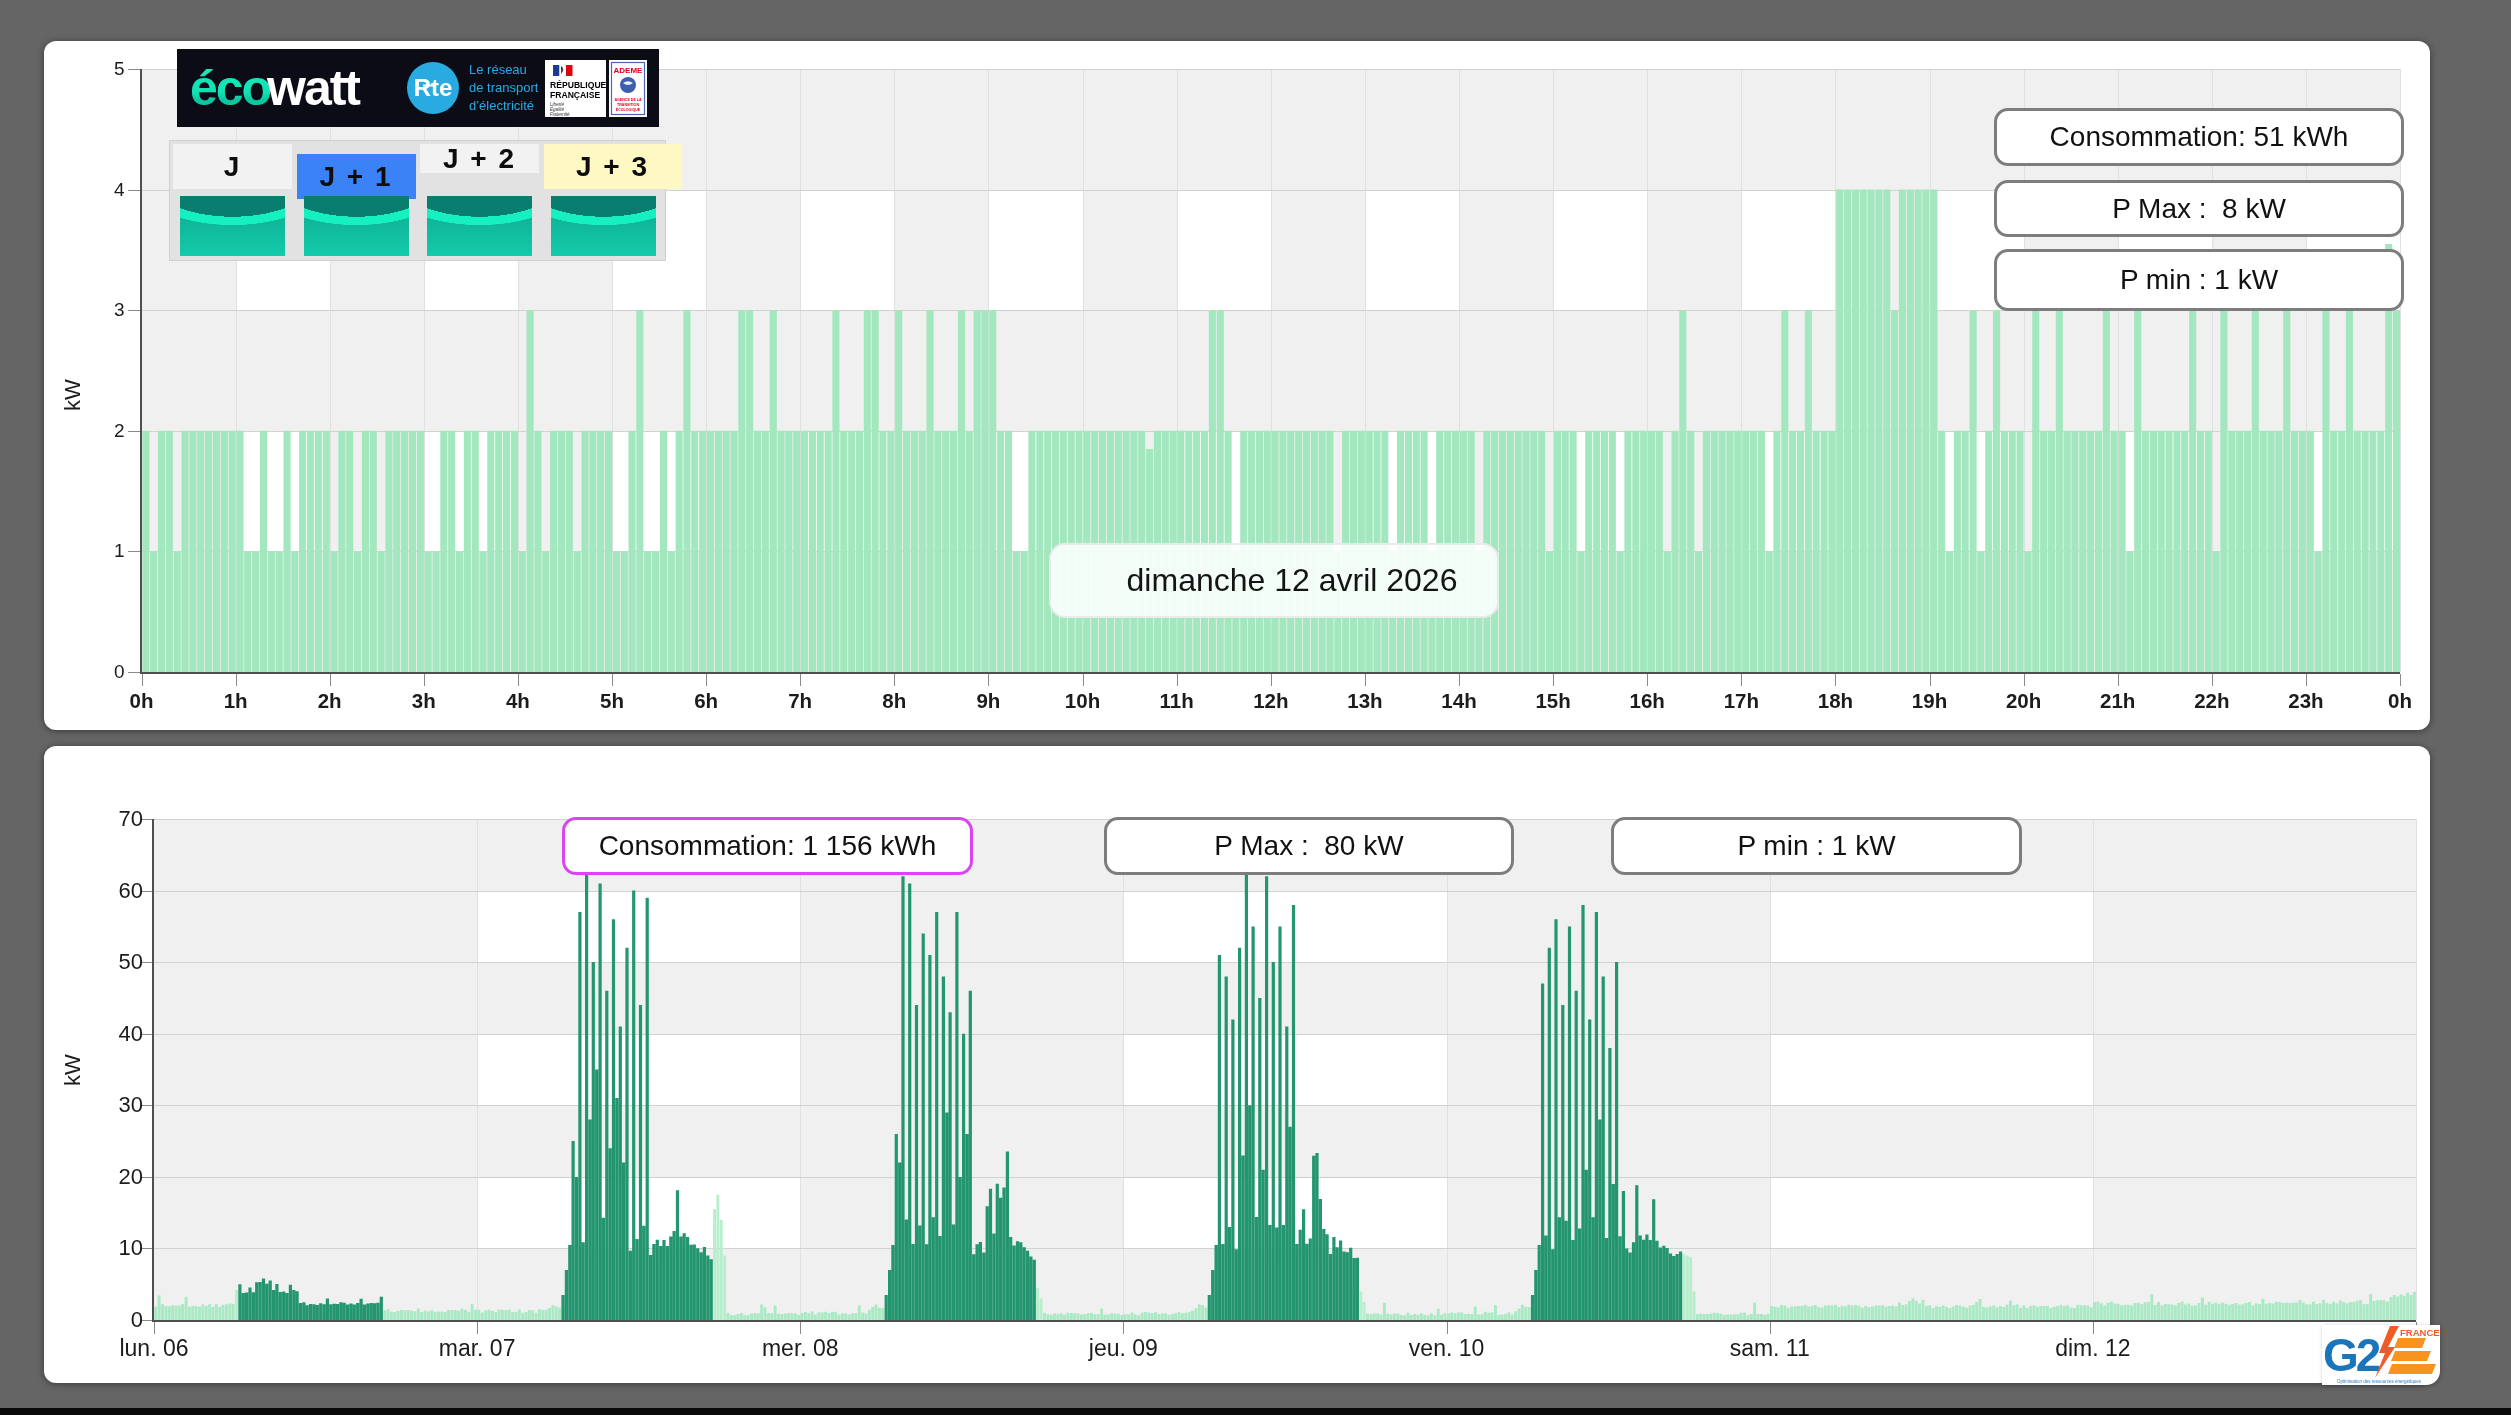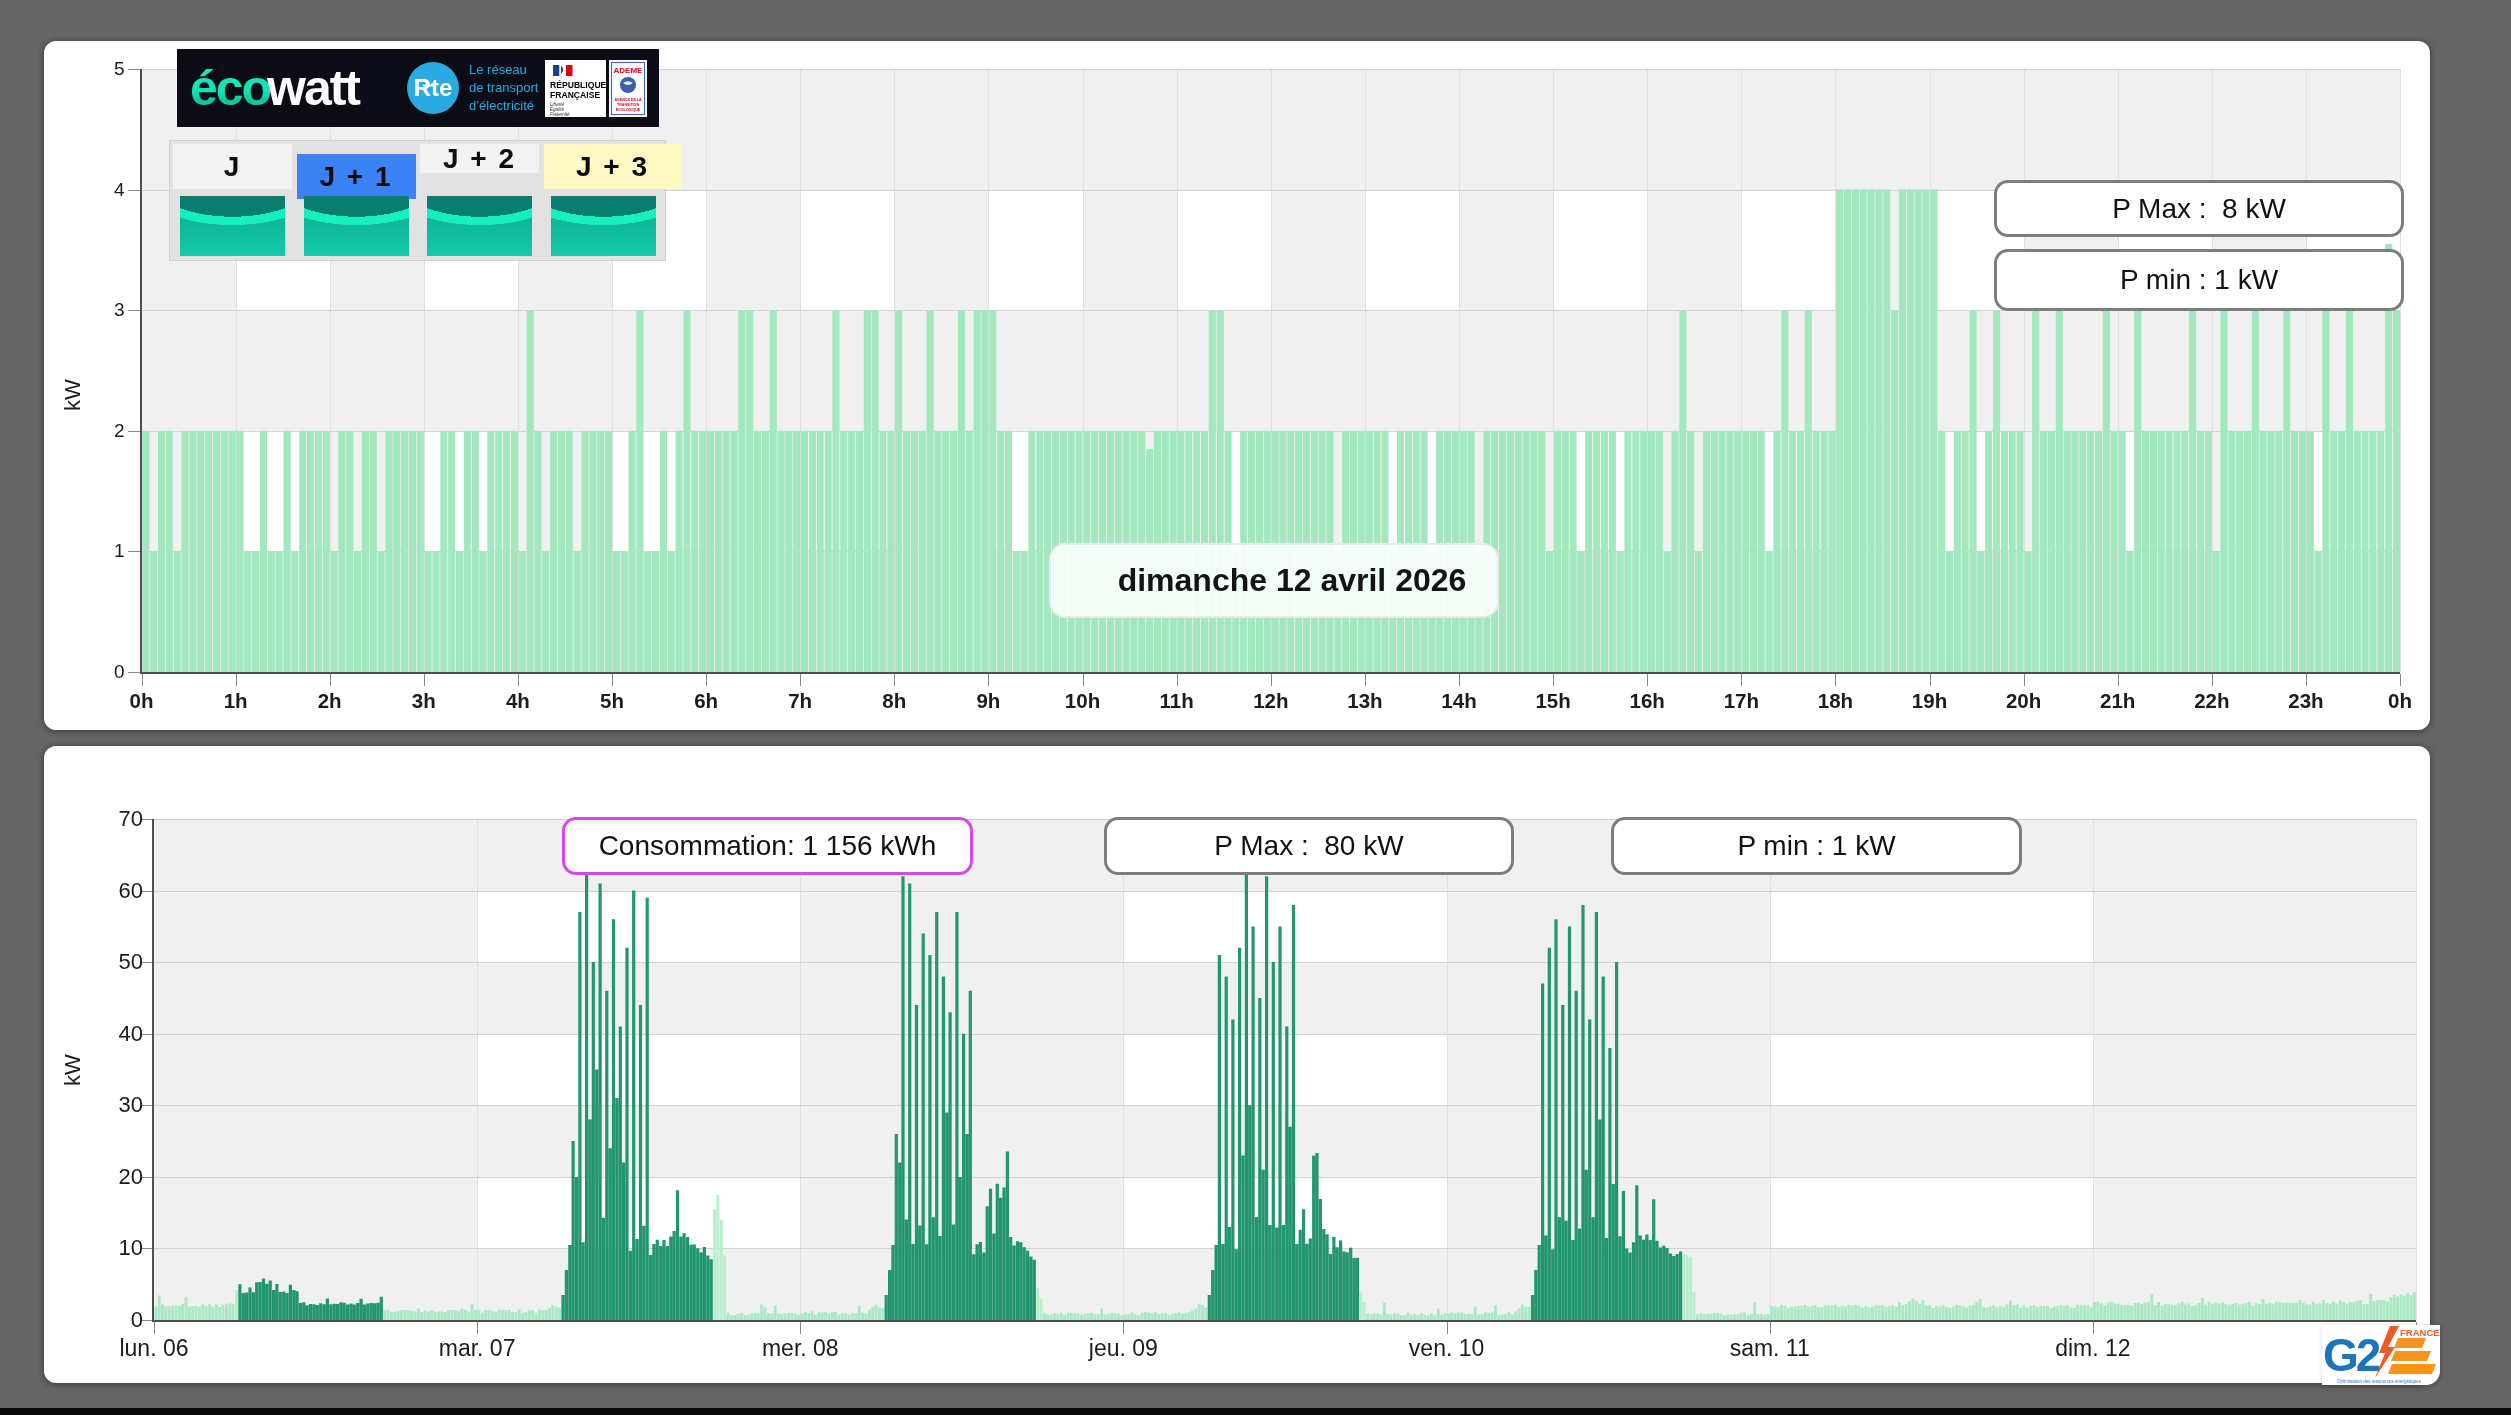--- a/index.html
+++ b/index.html
@@ -122,21 +122,22 @@
       <rect x="2073.7" y="633" width="1" height="12" fill="#8a8a8a"></rect>
       <text x="2073.7" y="667" font-family="&quot;Liberation Sans&quot;, sans-serif" font-size="20.5" font-weight="bold" fill="#1c1c1c" text-anchor="middle">21h</text>
       <rect x="2167.8" y="633" width="1" height="12" fill="#8a8a8a"></rect>
       <text x="2167.8" y="667" font-family="&quot;Liberation Sans&quot;, sans-serif" font-size="20.5" font-weight="bold" fill="#1c1c1c" text-anchor="middle">22h</text>
       <rect x="2261.9" y="633" width="1" height="12" fill="#8a8a8a"></rect>
       <text x="2261.9" y="667" font-family="&quot;Liberation Sans&quot;, sans-serif" font-size="20.5" font-weight="bold" fill="#1c1c1c" text-anchor="middle">23h</text>
       <rect x="2356.0" y="633" width="1" height="12" fill="#8a8a8a"></rect>
       <text x="2356.0" y="667" font-family="&quot;Liberation Sans&quot;, sans-serif" font-size="20.5" font-weight="bold" fill="#1c1c1c" text-anchor="middle">0h</text>
       <text x="36" y="354" font-family="&quot;Liberation Sans&quot;, sans-serif" font-size="22" fill="#1c1c1c" text-anchor="middle" transform="rotate(-90 36 354)">kW</text>
     </svg>
-<div style="position:absolute;left:1005px;top:502px;width:450px;height:75px;background:rgba(252,255,253,0.9);border:2px solid #e7ebe9;border-radius:16px;box-sizing:border-box;display:flex;align-items:center;justify-content:center;padding-left:36px;font-size:32px;font-weight:bold;color:#141414;white-space:nowrap">dimanche 12 avril 2026</div>
+<div style="position:absolute;left:1005px;top:502px;width:450px;height:75px;background:rgba(252,255,253,0.9);border:2px solid #e7ebe9;border-radius:16px;box-sizing:border-box;display:flex;align-items:center;justify-content:center;padding-left:36px;font-size:32px;font-weight:normal;color:#141414;white-space:nowrap">dimanche 12 avril 2026</div>
+<div style="position:absolute;left:1950px;top:67px;width:410px;height:58px;background:#fff;border:3px solid #7d7d7d;border-radius:14px;box-sizing:border-box;display:flex;align-items:center;justify-content:center;font-size:28px;color:#111;white-space:pre">Consommation: 51 kWh</div>
     <div style="position:absolute;left:1950px;top:139px;width:410px;height:57px;background:#fff;border:3px solid #7d7d7d;border-radius:14px;box-sizing:border-box;display:flex;align-items:center;justify-content:center;font-size:28px;color:#111;white-space:pre">P Max :  8 kW</div>
     <div style="position:absolute;left:1950px;top:208px;width:410px;height:62px;background:#fff;border:3px solid #7d7d7d;border-radius:14px;box-sizing:border-box;display:flex;align-items:center;justify-content:center;font-size:28px;color:#111;white-space:pre">P min : 1 kW</div>
 <div style="position:absolute;left:133px;top:8px;width:482px;height:78px"><svg width="482" height="78" viewBox="0 0 482 78">
 <rect width="482" height="78" fill="#0b0c16"></rect>
 <defs>
           <linearGradient id="tg" x1="0" y1="0" x2="0" y2="1">
 <stop offset="0" stop-color="#13edbb"></stop>
             <stop offset="0.58" stop-color="#12e2b3"></stop>
             <stop offset="0.72" stop-color="#0cc49e"></stop>
             <stop offset="1" stop-color="#11d8ac"></stop>

